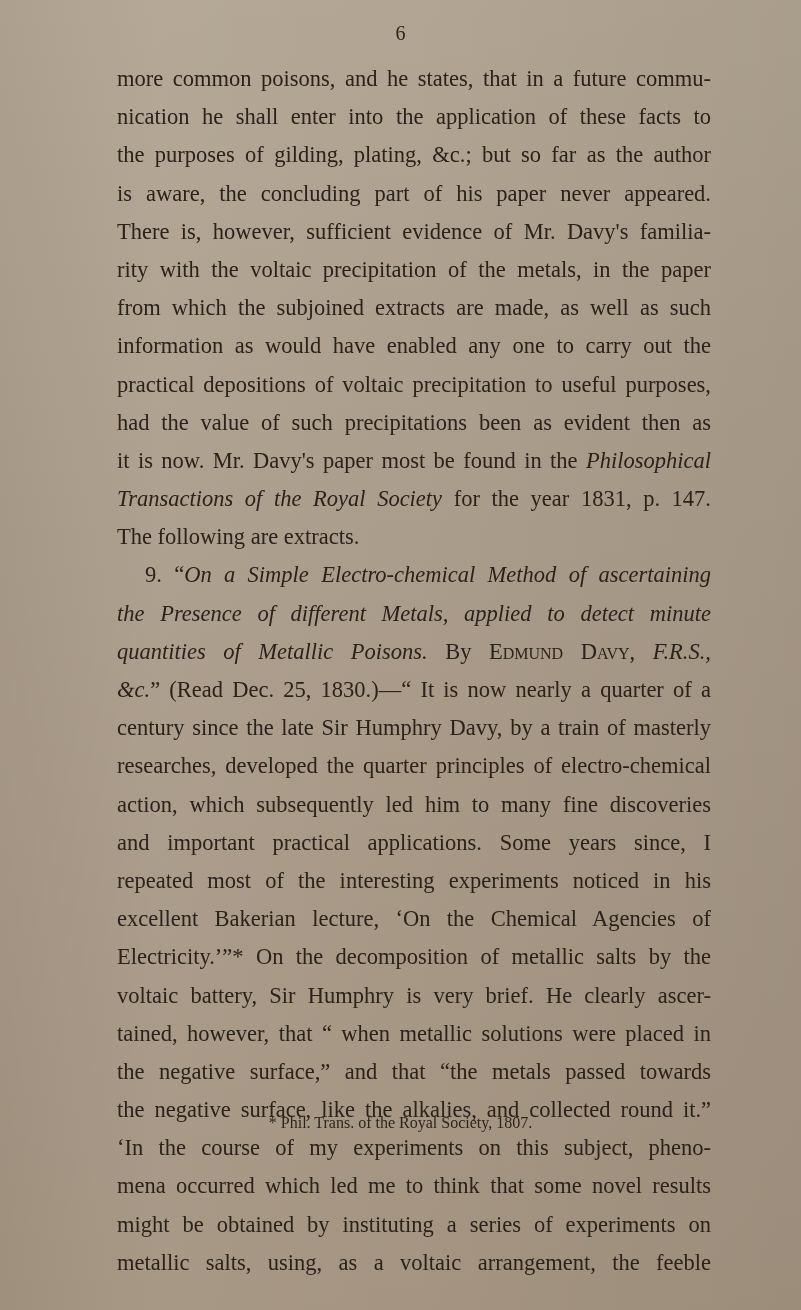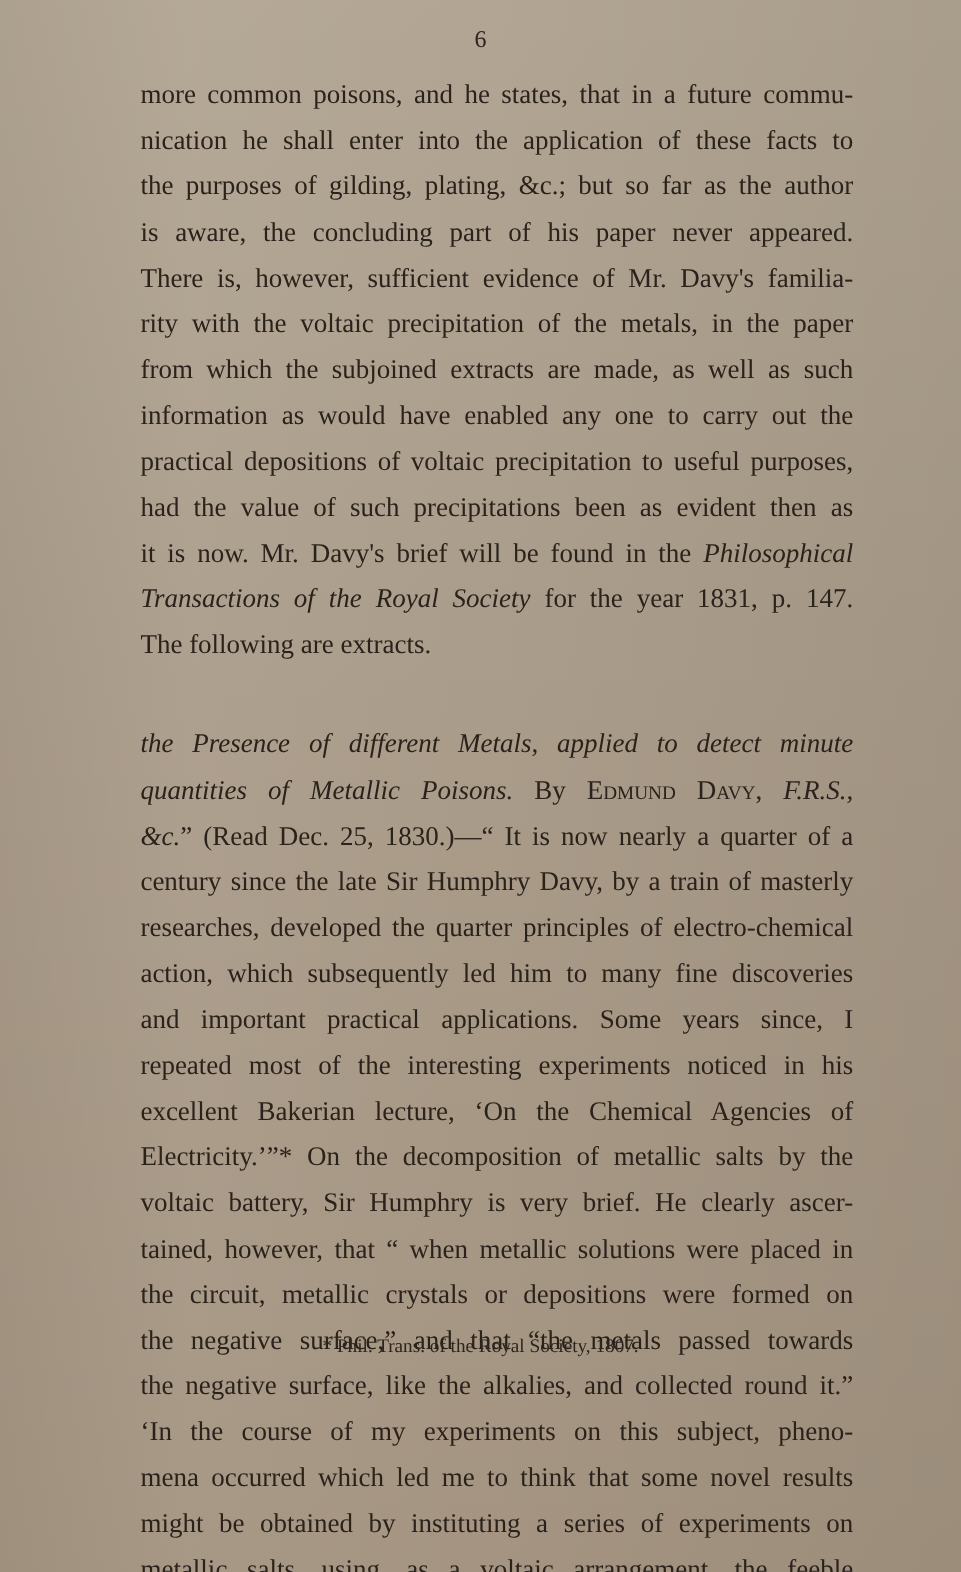--- a/index.html
+++ b/index.html
@@ -51,21 +51,20 @@
       height: 38.2px;
     }
     .line.last {
       text-align-last: left;
     }
     .line.indent {
       padding-left: 28px;
     }
     .it {
       font-style: italic;
-      margin-top: 45px;
     }
     .sc {
       font-variant: small-caps;
       margin-top: 24px;
     }
     .footnote {
       position: absolute;
       top: 1114px;
       left: 0;
       width: 801px;
@@ -84,36 +83,36 @@
     <span class="line">more common poisons, and he states, that in a future commu-</span>
     <span class="line">nication he shall enter into the application of these facts to</span>
     <span class="line">the purposes of gilding, plating, &amp;c.; but so far as the author</span>
     <span class="line">is aware, the concluding part of his paper never appeared.</span>
     <span class="line">There is, however, sufficient evidence of Mr. Davy's familia-</span>
     <span class="line">rity with the voltaic precipitation of the metals, in the paper</span>
     <span class="line">from which the subjoined extracts are made, as well as such</span>
     <span class="line">information as would have enabled any one to carry out the</span>
     <span class="line">practical depositions of voltaic precipitation to useful purposes,</span>
     <span class="line">had the value of such precipitations been as evident then as</span>
-    <span class="line"><span>it is now. Mr. Davy's brief will be found in the </span><span class="it">Philosophical</span></span>
+    <span class="line"><span>it is now. Mr. Davy's paper most be found in the </span><span class="it">Philosophical</span></span>
     <span class="line"><span class="it">Transactions of the Royal Society</span><span> for the year 1831, p. 147.</span></span>
     <span class="line last">The following are extracts.</span>
+    <span class="line indent"><span>9. “</span><span class="it">On a Simple Electro-chemical Method of ascertaining</span></span>
     <span class="line it">the Presence of different Metals, applied to detect minute</span>
     <span class="line"><span class="it">quantities of Metallic Poisons.</span><span> By </span><span class="sc">Edmund Davy</span><span>, </span><span class="it">F.R.S.,</span></span>
     <span class="line"><span class="it">&amp;c.</span><span>” (Read Dec. 25, 1830.)—“ It is now nearly a quarter of a</span></span>
     <span class="line">century since the late Sir Humphry Davy, by a train of masterly</span>
     <span class="line">researches, developed the quarter principles of electro-chemical</span>
     <span class="line">action, which subsequently led him to many fine discoveries</span>
     <span class="line">and important practical applications. Some years since, I</span>
     <span class="line">repeated most of the interesting experiments noticed in his</span>
     <span class="line">excellent Bakerian lecture, ‘On the Chemical Agencies of</span>
     <span class="line">Electricity.’”* On the decomposition of metallic salts by the</span>
     <span class="line">voltaic battery, Sir Humphry is very brief. He clearly ascer-</span>
     <span class="line">tained, however, that “ when metallic solutions were placed in</span>
-    <span class="line">the circuit, metallic crystals or depositions were formed on</span>
     <span class="line">the negative surface,” and that “the metals passed towards</span>
     <span class="line">the negative surface, like the alkalies, and collected round it.”</span>
     <span class="line">‘In the course of my experiments on this subject, pheno-</span>
     <span class="line">mena occurred which led me to think that some novel results</span>
     <span class="line">might be obtained by instituting a series of experiments on</span>
     <span class="line">metallic salts, using, as a voltaic arrangement, the feeble</span>
   </div>
 
   <div class="footnote">* Phil. Trans. of the Royal Society, 1807.</div>
 </div>

